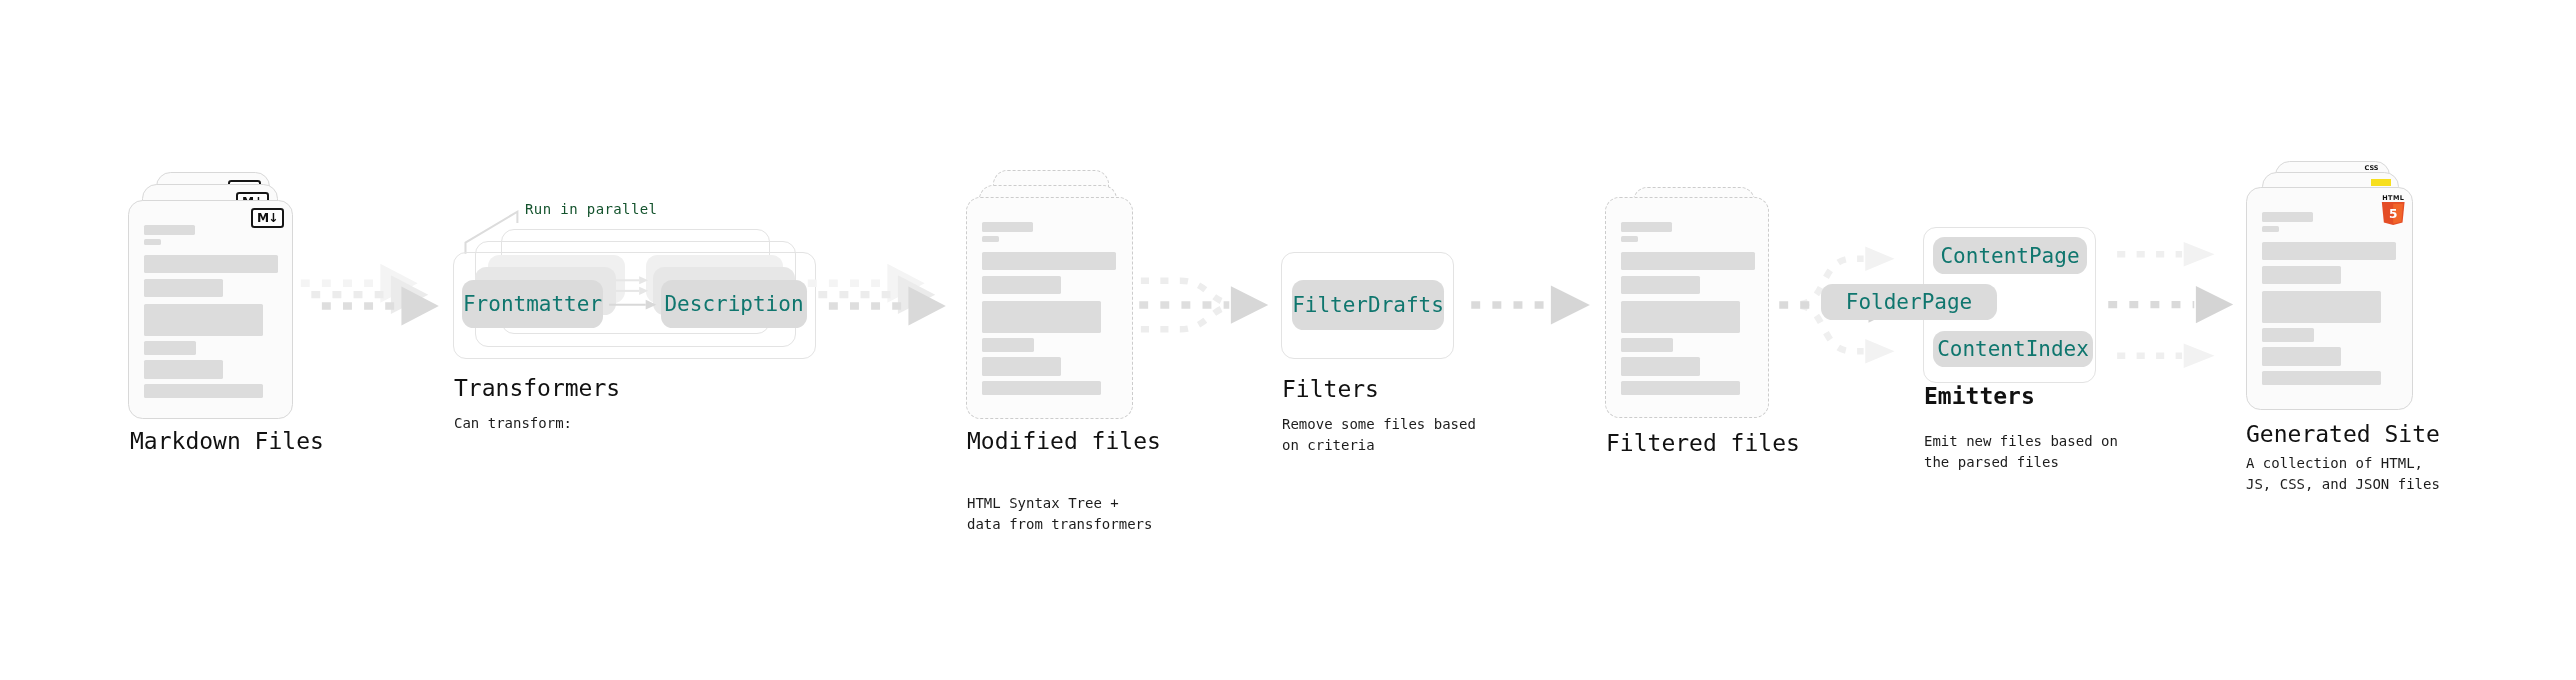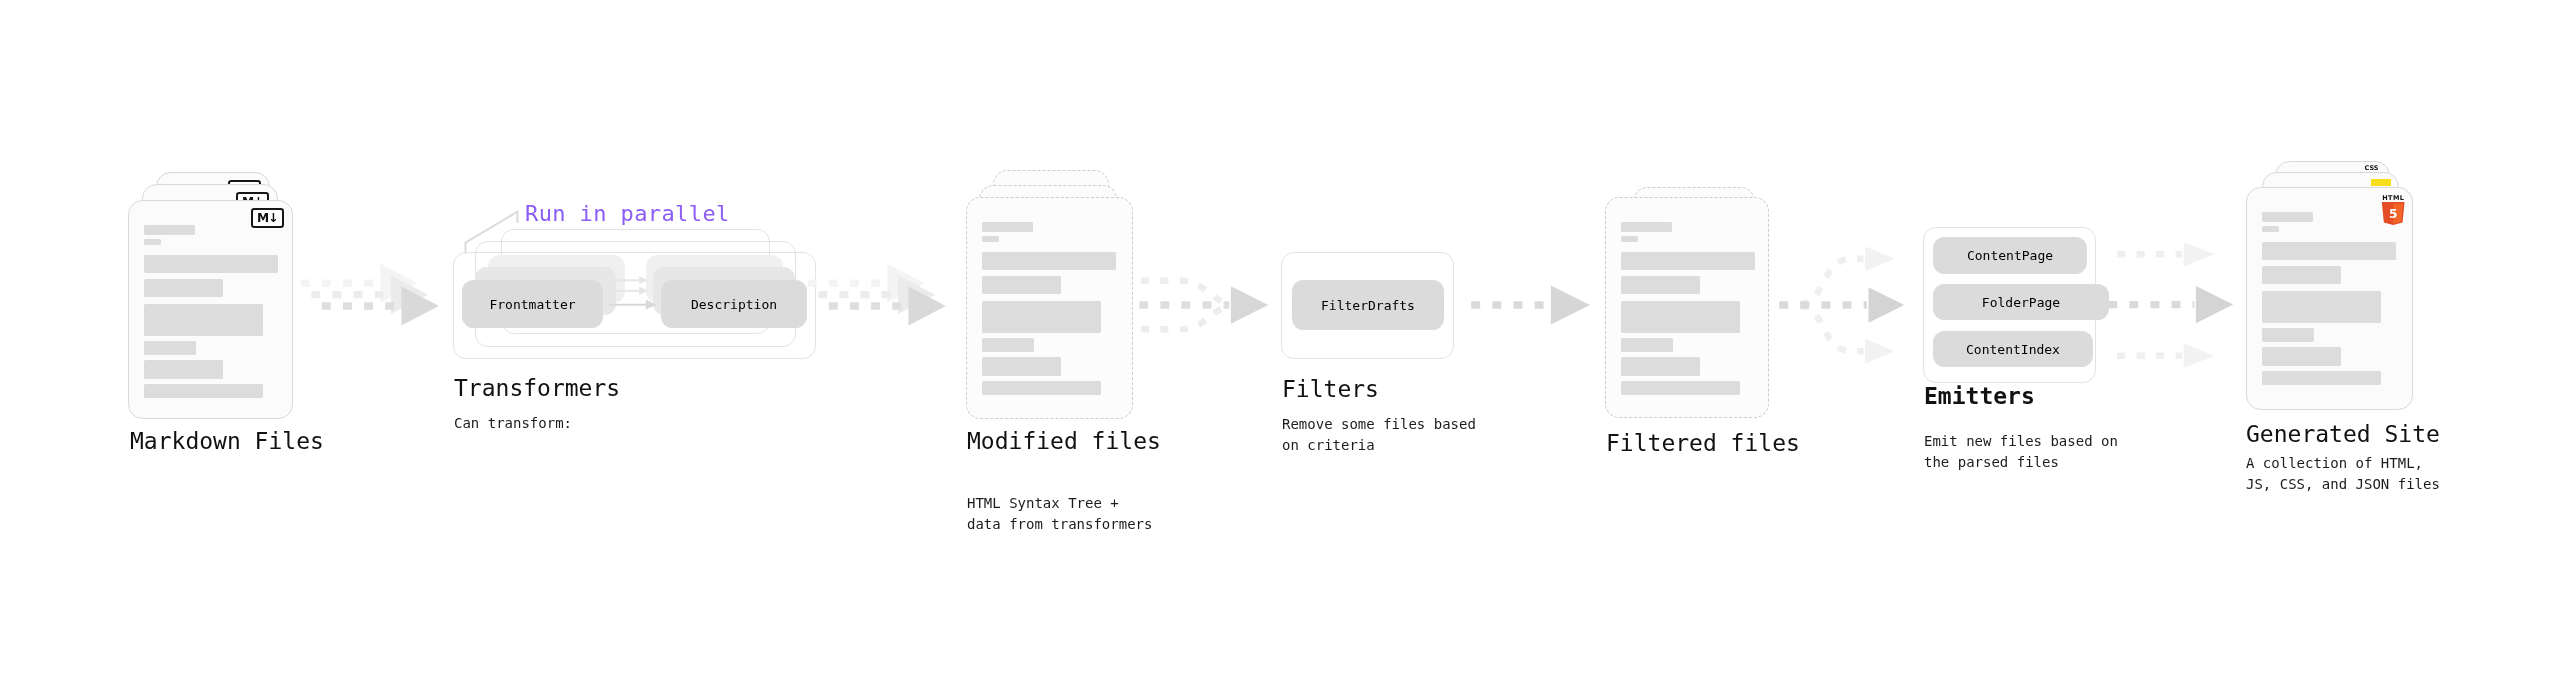--- a/index.html
+++ b/index.html
@@ -27,27 +27,27 @@
   .badge-css{position:absolute;top:3.3px;right:6.5px;width:18px;text-align:left;font-family:"DejaVu Sans","Liberation Sans",sans-serif;}
   .badge-css .t{font-size:6.5px;font-weight:bold;color:#111;line-height:6.5px;}
   .badge-css .u{height:3.3px;background:var(--css-blue,#2965f1);margin-top:0.8px;border-radius:0.8px;}
   .badge-js{position:absolute;top:5.7px;right:7.3px;width:19.5px;height:7.3px;background:var(--js-yellow,#f7df1e);}
   .badge-html{position:absolute;top:6.5px;right:6.5px;width:24.4px;text-align:center;font-family:"DejaVu Sans","Liberation Sans",sans-serif;}
   .badge-html .t{font-size:6.5px;font-weight:bold;color:#111;line-height:7.3px;letter-spacing:0.4px;}
   
   .outline-card{position:absolute;border:1.6px solid #e3e3e3;border-radius:13px;box-sizing:border-box;background:transparent;}
   
   .chip{position:absolute;background:#dbdbdb;border-radius:11.4px;display:flex;align-items:center;justify-content:center;
-    font-size:13px;color:#000000;white-space:nowrap;}
+    font-size:21px;color:#0f766e;white-space:nowrap;}
   .chip.ghost1{background:#e7e7e7;}
   .chip.ghost2{background:#f0f0f0;}
   
   .title{position:absolute;font-size:23px;line-height:26px;color:#111;white-space:nowrap;}
   .desc{position:absolute;font-size:14px;line-height:21px;color:#1c1c1c;white-space:nowrap;}
-  .annotation{position:absolute;font-size:22px;color:#8b5cf6;white-space:nowrap;letter-spacing:0.4px;}
+  .annotation{position:absolute;font-size:14px;color:#14532d;white-space:nowrap;letter-spacing:0.4px;}
   .bullets{margin:0;padding:0;list-style:none;}
   .bullet{margin-left:7.3px;margin-right:3.3px;}
   svg{position:absolute;overflow:visible;}
 </style>
 </head>
 <body>
 
 <div class="canvas">
 
   <div>
@@ -216,21 +216,21 @@
     <polygon points="110,122 146,137 110,152" fill="#f2f2f2"></polygon>
     <line x1="4" y1="80" x2="112" y2="80" stroke="#dadada" stroke-width="9" stroke-dasharray="11 15"></line>
     <polygon points="114,58 158,80 114,102" fill="#d4d4d4"></polygon>
   </svg>
 
   <div>
     <div class="outline-card" style="left:1923px;top:227px;width:173px;height:156px;"></div>
     <div class="chip" style="left:1933px;top:237px;width:154px;height:37px;">
         <span>ContentPage</span>
       </div>
-    <div class="chip" style="left:1933px;top:284px;width:176px;height:36px;">
+    <div class="chip" style="left:1821px;top:284px;width:176px;height:36px;">
         <span>FolderPage</span>
       </div>
     <div class="chip" style="left:1933px;top:331px;width:160px;height:36px;">
         <span>ContentIndex</span>
       </div>
     <div class="title" style="left:1924px;top:383px;font-weight:bold;">Emitters</div>
     <div class="desc" style="left:1924px;top:431px;">
       <div>Emit new files based on</div>
       <div>the parsed files</div>
     </div>

